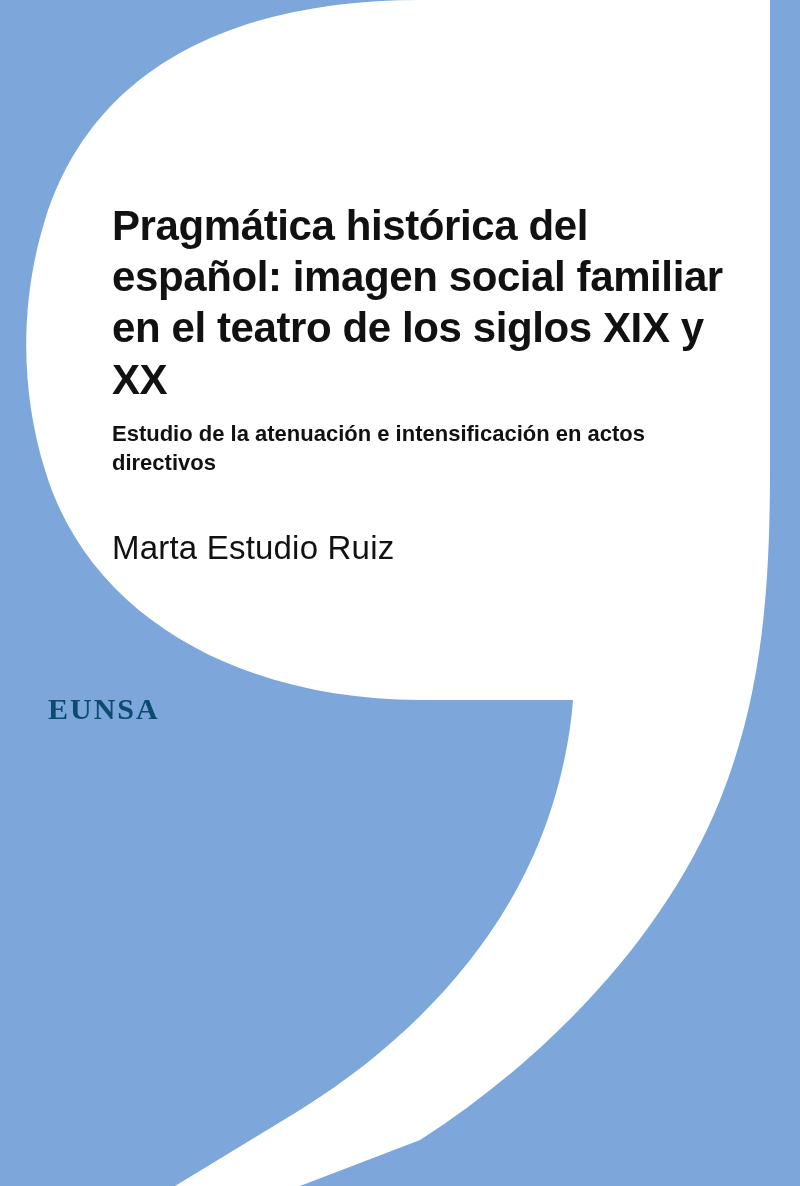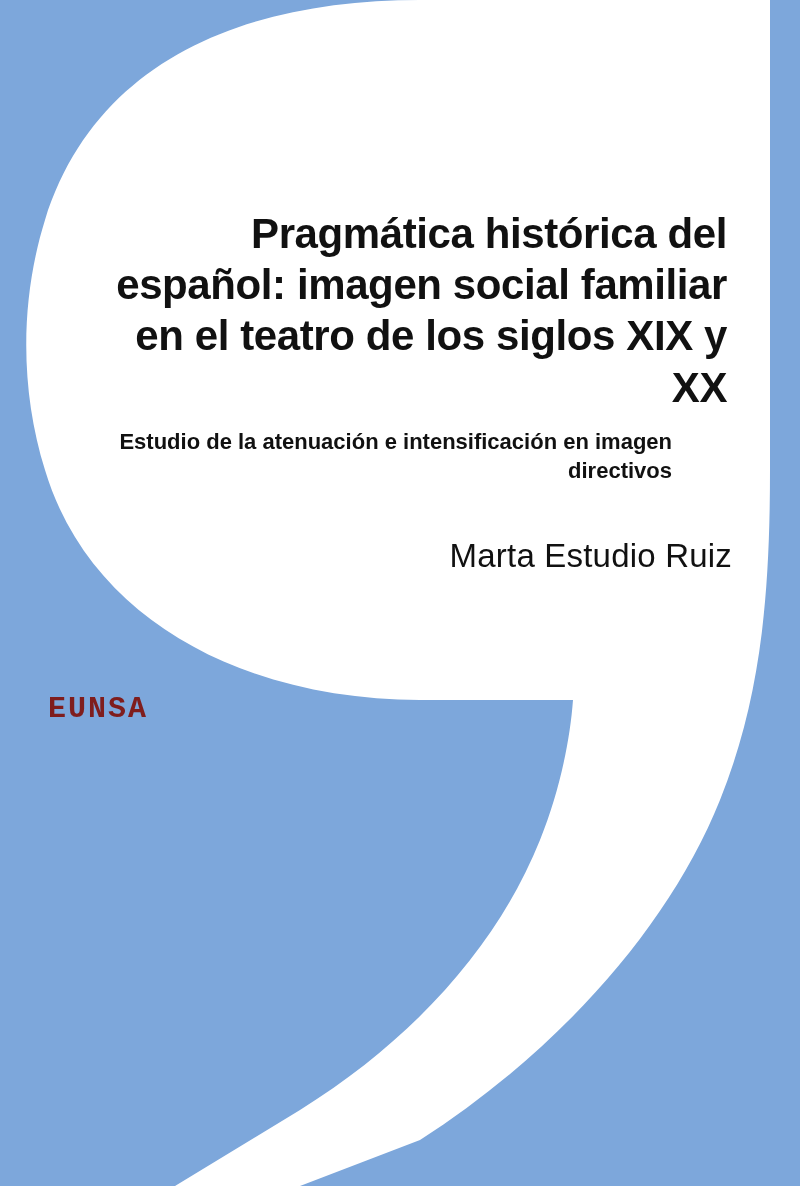--- a/index.html
+++ b/index.html
@@ -20,23 +20,22 @@
   .comma-shape {
     position: absolute;
     left: 0;
     top: 0;
     width: 800px;
     height: 1186px;
   }
   .text-block {
     position: absolute;
     left: 112px;
-    top: 208px;
+    top: 200px;
     width: 620px;
-    text-align: right;
   }
   .title {
     font-size: 42px;
     font-weight: bold;
     line-height: 1.22;
     color: #111111;
     letter-spacing: -0.4px;
     margin: 0 0 14px 0;
     max-width: 615px;
   }
@@ -55,34 +54,34 @@
     margin: 0;
     letter-spacing: 0.2px;
   }
   .publisher {
     position: absolute;
     left: 48px;
     top: 692px;
     font-size: 30px;
     font-weight: bold;
     letter-spacing: 2px;
-    color: #7f1d1d;
-    font-family: Liberation Mono, monospace;
+    color: #0c4a6e;
+    font-family: Liberation Serif, serif;
   }
 </style>
 </head>
 <body>
 
 <div class="cover">
 
   <svg class="comma-shape" viewBox="0 0 800 1186" xmlns="http://www.w3.org/2000/svg">
     <path d="M 770 0 L 770 470 C 770 600 760 700 720 800 C 670 925 560 1050 420 1140 L 300 1186 L 175 1186 L 300 1110 C 420 1035 500 940 540 840 C 560 790 570 740 573 700 L 420 700 C 245 700 90 620 45 470 C 20 390 20 300 45 220 C 95 60 245 0 420 0 Z" fill="#ffffff"></path>
   </svg>
 
   <div class="text-block">
     <h1 class="title">Pragmática histórica del español: imagen social familiar en el teatro de los siglos XIX y XX</h1>
-    <h2 class="subtitle">Estudio de la atenuación e intensificación en imagen directivos</h2>
+    <h2 class="subtitle">Estudio de la atenuación e intensificación en actos directivos</h2>
     <p class="author">Marta Estudio Ruiz</p>
   </div>
 
   <div class="publisher">EUNSA</div>
 
 </div>
 
 </body></html>

